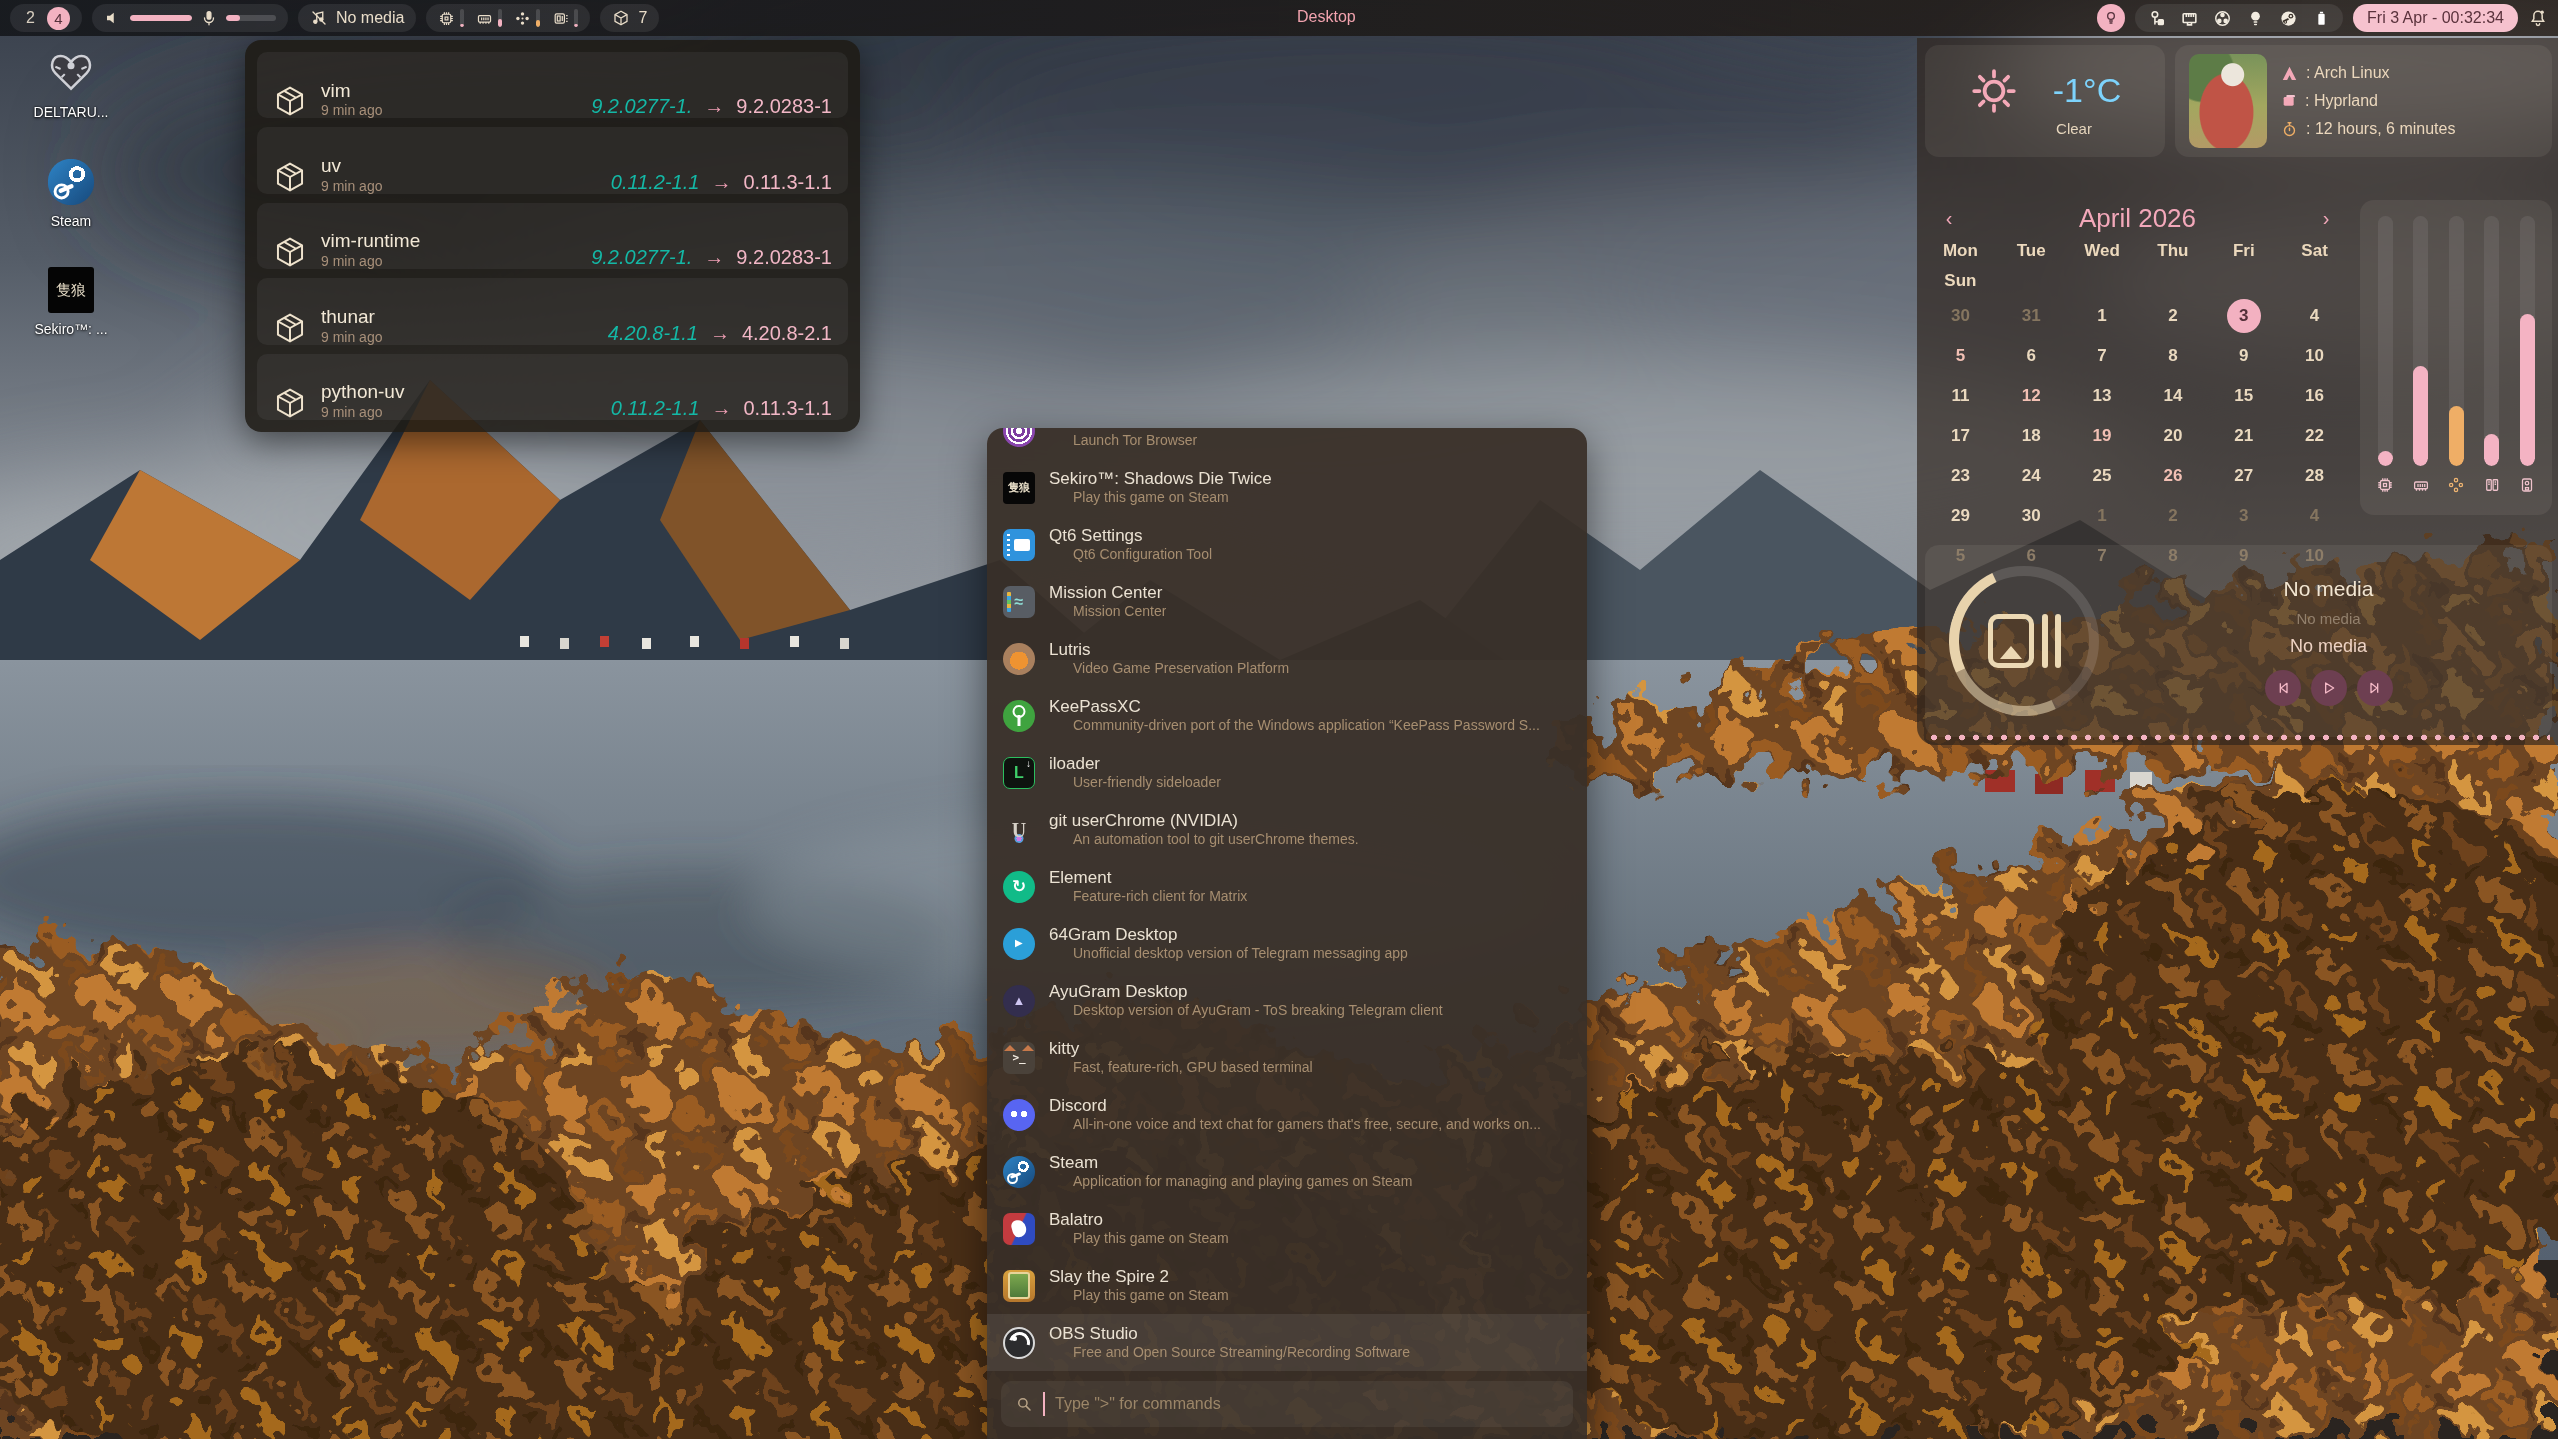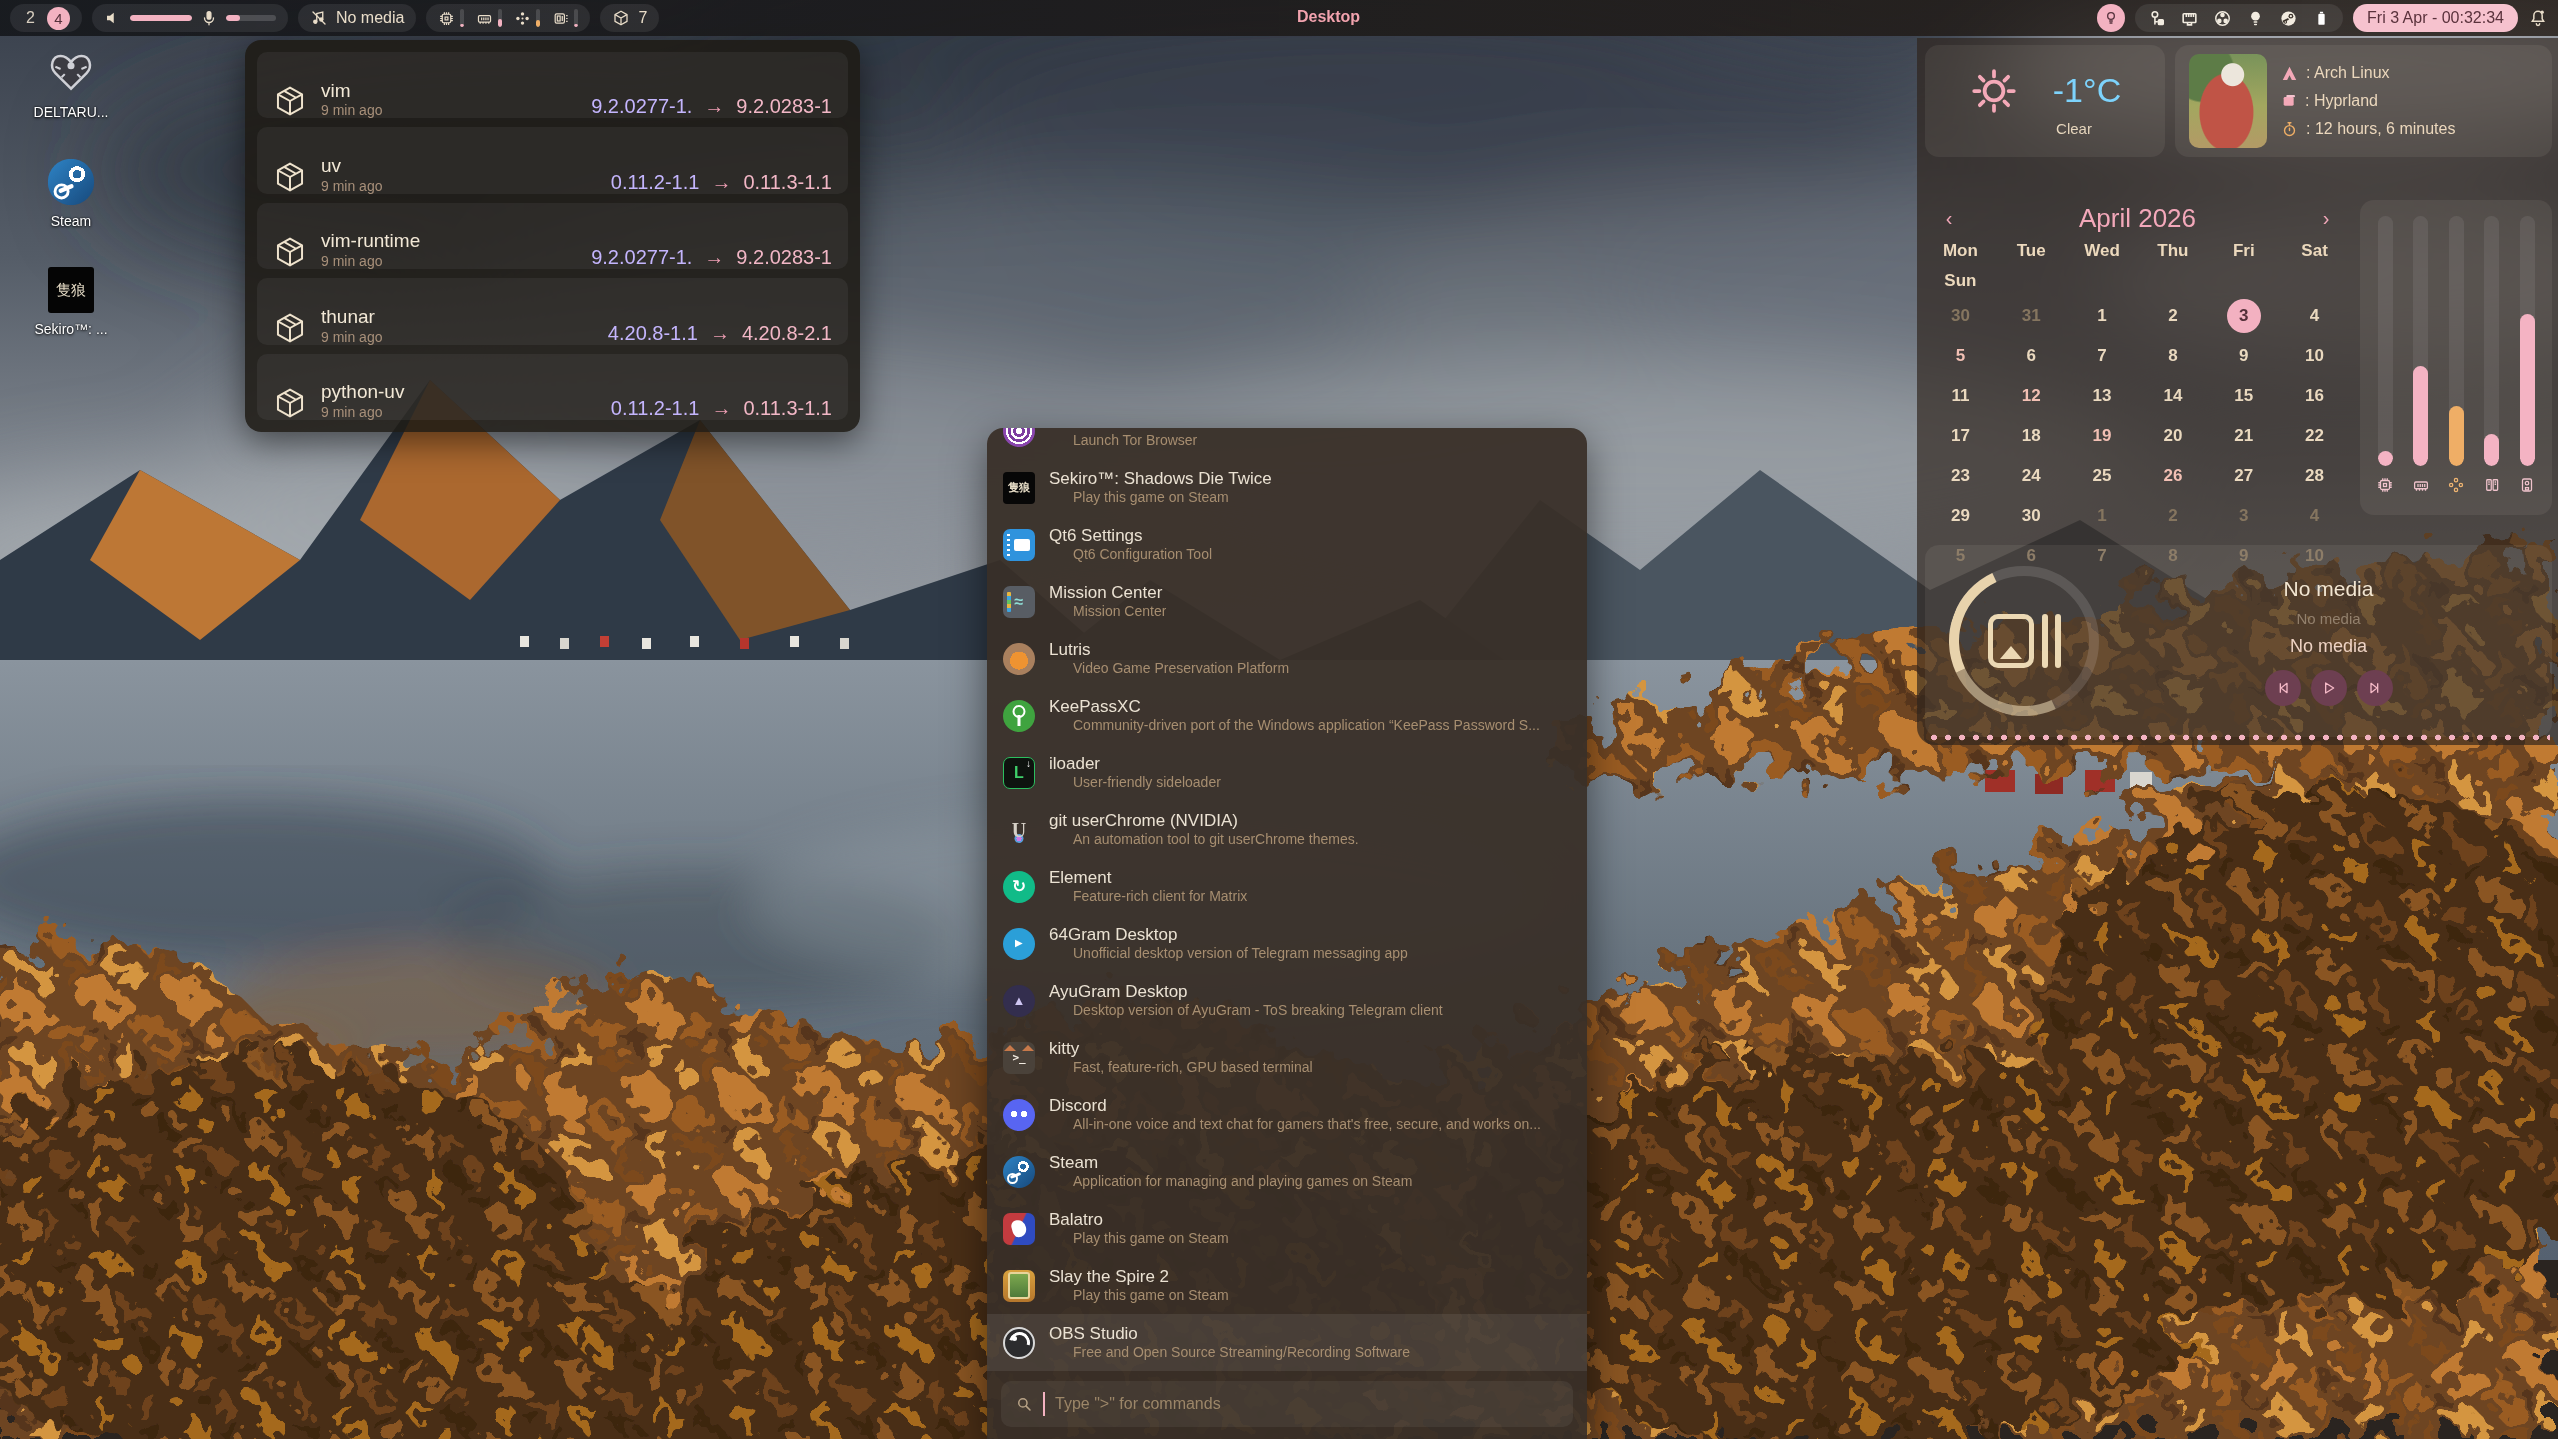--- a/index.html
+++ b/index.html
@@ -15,40 +15,40 @@
   .ws-num { color:#d9cfc0; font-size:16px; padding:0 4px; }
   .ws-active { width:23px; height:23px; border-radius:50%; background:#f3b2c1; color:#55323c; display:flex; align-items:center; justify-content:center; font-size:15px; }
   .slider { height:6px; border-radius:3px; background:rgba(255,255,255,.16); position:relative; overflow:hidden; }
   .slider .fill { position:absolute; left:0; top:0; bottom:0; border-radius:3px; background:#f3b2c1; }
   .sl-spk { width:62px; } .sl-mic { width:50px; }
   .tico { display:block; flex:none; }
   .mon-group { display:flex; align-items:flex-end; gap:5px; }
   .mon-bar { width:4px; height:18px; background:rgba(255,255,255,.14); border-radius:2px; position:relative; overflow:hidden; }
   .mon-fill { position:absolute; left:0; right:0; bottom:0; background:#f3b2c1; border-radius:2px; }
   .mon-fill.orange { background:#efae66; }
-  .bar-center-title { position:absolute; left:1297px; top:8px; color:#f2a3ae; font-size:16px; z-index:41;font-weight:bold; }
+  .bar-center-title { position:absolute; left:1297px; top:8px; color:#f2a3ae; font-size:16px; z-index:41; }
   .bar-right { margin-left:auto; display:flex; align-items:center; gap:10px; }
   .round-btn { width:28px; height:28px; border-radius:50%; background:#f3b2c1; display:flex; align-items:center; justify-content:center; }
   .clock-pill { height:28px; border-radius:14px; background:#f6c2ce; color:#5a323c; font-size:16px; display:flex; align-items:center; padding:0 14px; }
 
   
   .desk-icons { position:absolute; left:16px; top:46px; width:110px; display:flex; flex-direction:column; gap:38px; z-index:5; }
   .desk-item { display:flex; flex-direction:column; align-items:center; gap:8px; }
   .desk-label { color:#fff; font-size:14px; text-shadow:0 1px 3px rgba(0,0,0,.9), 0 0 2px rgba(0,0,0,.8); }
   .dk-sekiro { width:46px; height:46px; background:#050505; color:#e6dcc6; font-size:15px; display:flex; align-items:center; justify-content:center; border-radius:3px; }
 
   
   .updates-panel { position:absolute; left:245px; top:40px; width:615px; height:392px;
     background:rgba(30,26,21,.88); border-radius:16px; padding:12px; display:flex; flex-direction:column; gap:9px;
     box-shadow:0 10px 34px rgba(0,0,0,.5); z-index:20; }
   .upd-row { flex:1; background:rgba(255,255,255,.055); border-radius:10px; display:flex; align-items:flex-end; padding:0 16px; gap:14px; }
   .upd-name { color:#f2e8d6; font-size:19px; line-height:1.2; }
   .upd-time { color:#a8907a; font-size:14px; }
   .upd-vers { margin-left:auto; display:flex; align-items:center; gap:12px; font-size:20px; }
-  .v-old { color:#c4b5fd; } .v-arrow { color:#ef9fb4; } .v-new { color:#f2b7c6; }
+  .v-old { color:#14b8a6;font-style:italic; } .v-arrow { color:#ef9fb4; } .v-new { color:#f2b7c6; }
 
   
   .launcher { position:absolute; left:987px; top:428px; width:600px; height:1011px;
     background:rgba(56,47,39,.94); border-radius:16px 16px 0 0; overflow:hidden; z-index:30;
     display:flex; flex-direction:column; box-shadow:0 12px 40px rgba(0,0,0,.5); }
   .launch-list { margin-top:-26px; display:flex; flex-direction:column; }
   .launch-row { height:57px; display:flex; align-items:center; gap:14px; padding:0 16px; flex:none; }
   .launch-row.selected { background:rgba(255,255,255,.08); }
   .l-texts { display:flex; flex-direction:column; justify-content:center; min-width:0; }
   .l-name { color:#ebe2d3; font-size:17px; line-height:1.25; white-space:nowrap; }

